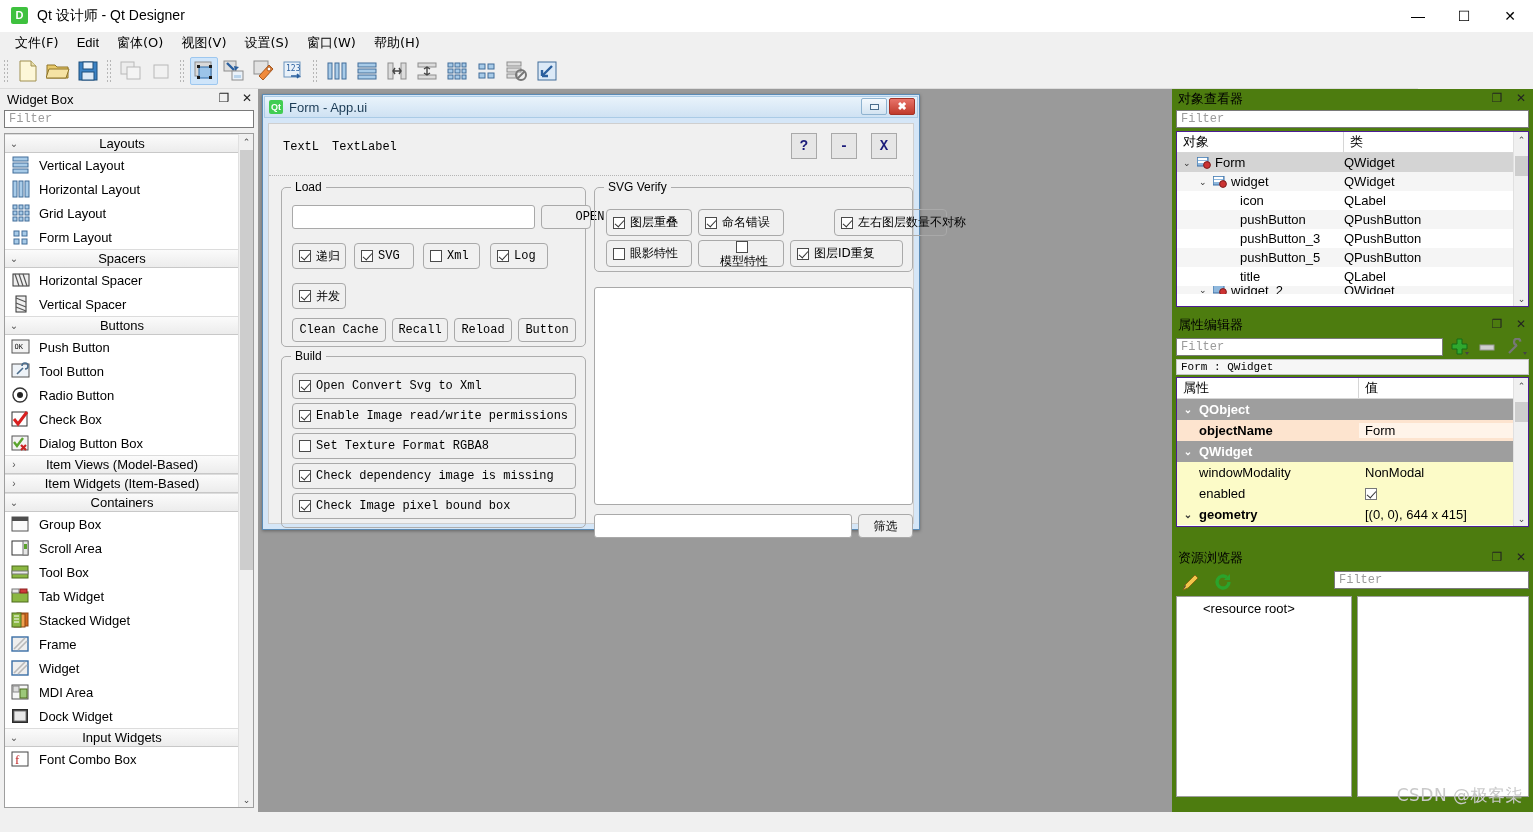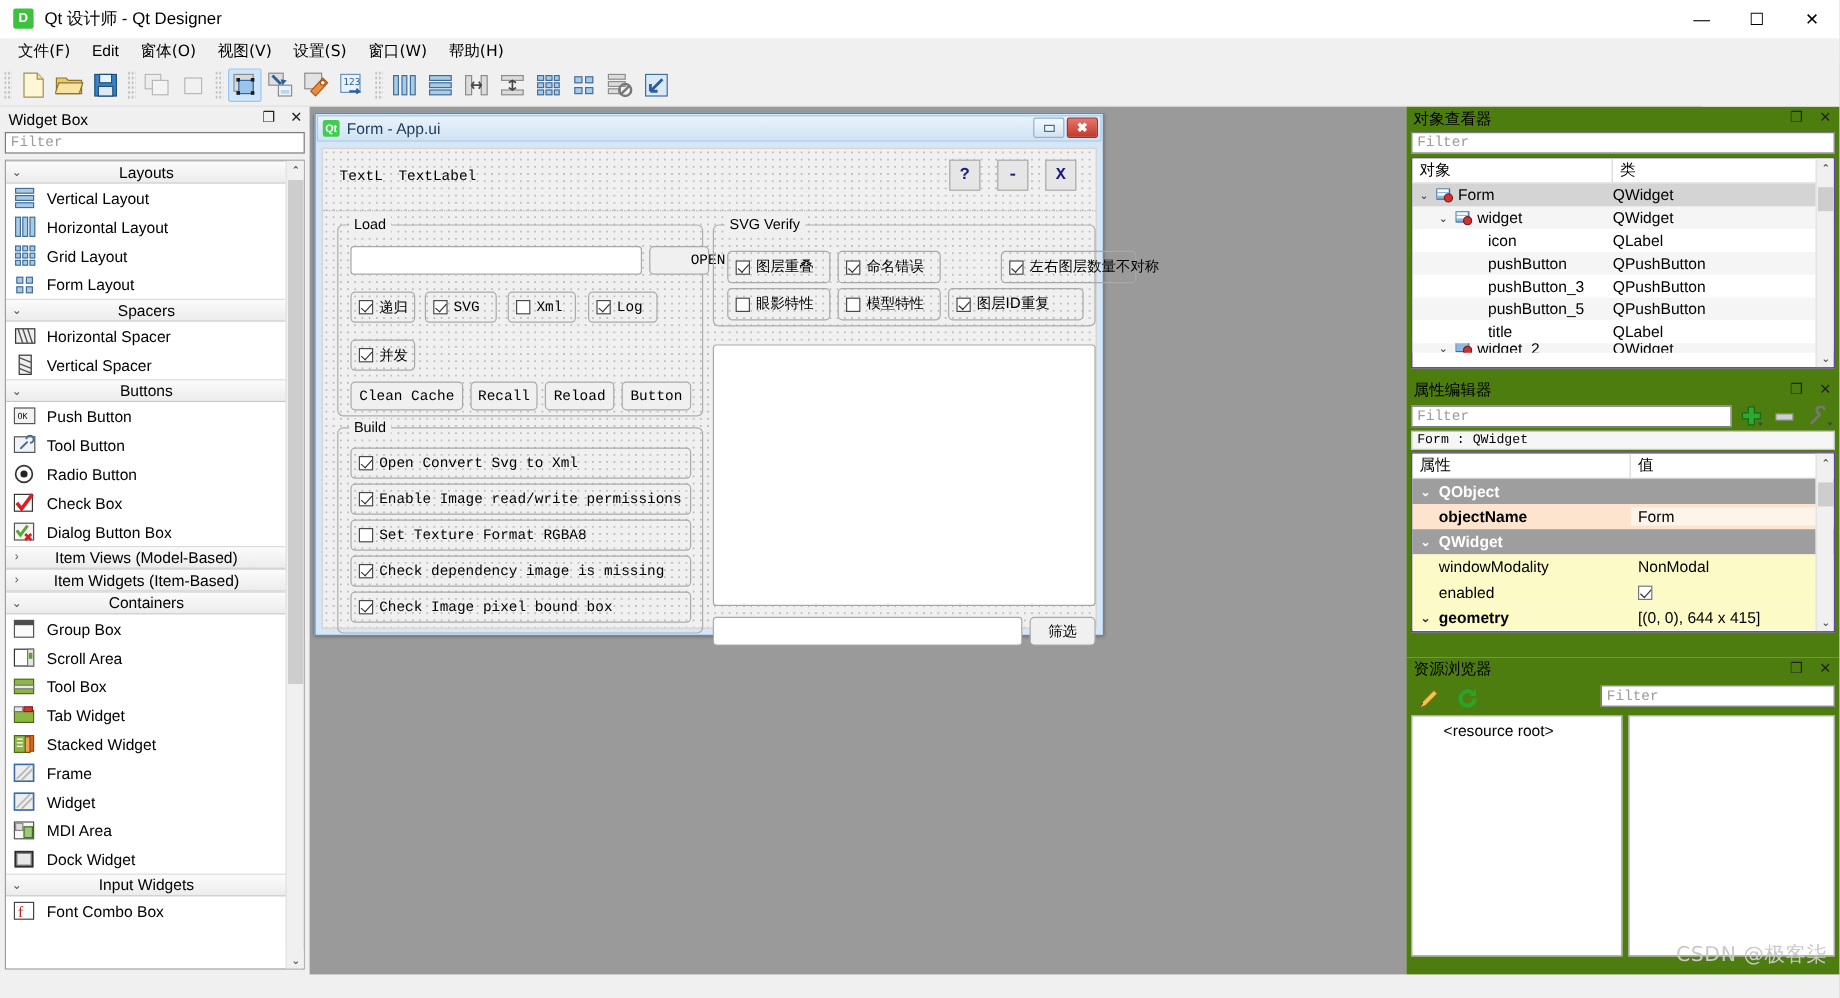--- a/index.html
+++ b/index.html
@@ -790,21 +790,21 @@
             <span class="cb-label cjk">命名错误</span>
           </div>
           <div class="qcheck" style="position:absolute;left:195px;top:21px;width:113px;height:27px;margin-left:44px;">
             <span class="cbox checked"></span>
             <span class="cb-label cjk">左右图层数量不对称</span>
           </div>
           <div class="qcheck" style="position:absolute;left:11px;top:52px;width:86px;height:27px;">
             <span class="cbox"></span>
             <span class="cb-label cjk">眼影特性</span>
           </div>
-          <div class="qcheck" style="position:absolute;left:103px;top:52px;width:86px;height:27px;">
+          <div class="qcheck" style="position:absolute;left:103px;top:52px;width:86px;height:27px;flex-direction:column;">
             <span class="cbox"></span>
             <span class="cb-label cjk">模型特性</span>
           </div>
           <div class="qcheck" style="position:absolute;left:195px;top:52px;width:113px;height:27px;">
             <span class="cbox checked"></span>
             <span class="cb-label cjk">图层ID重复</span>
           </div>
         </div>
 
         <div class="qtext" style="position:absolute;left:325px;top:163px;width:319px;height:218px;"></div>

